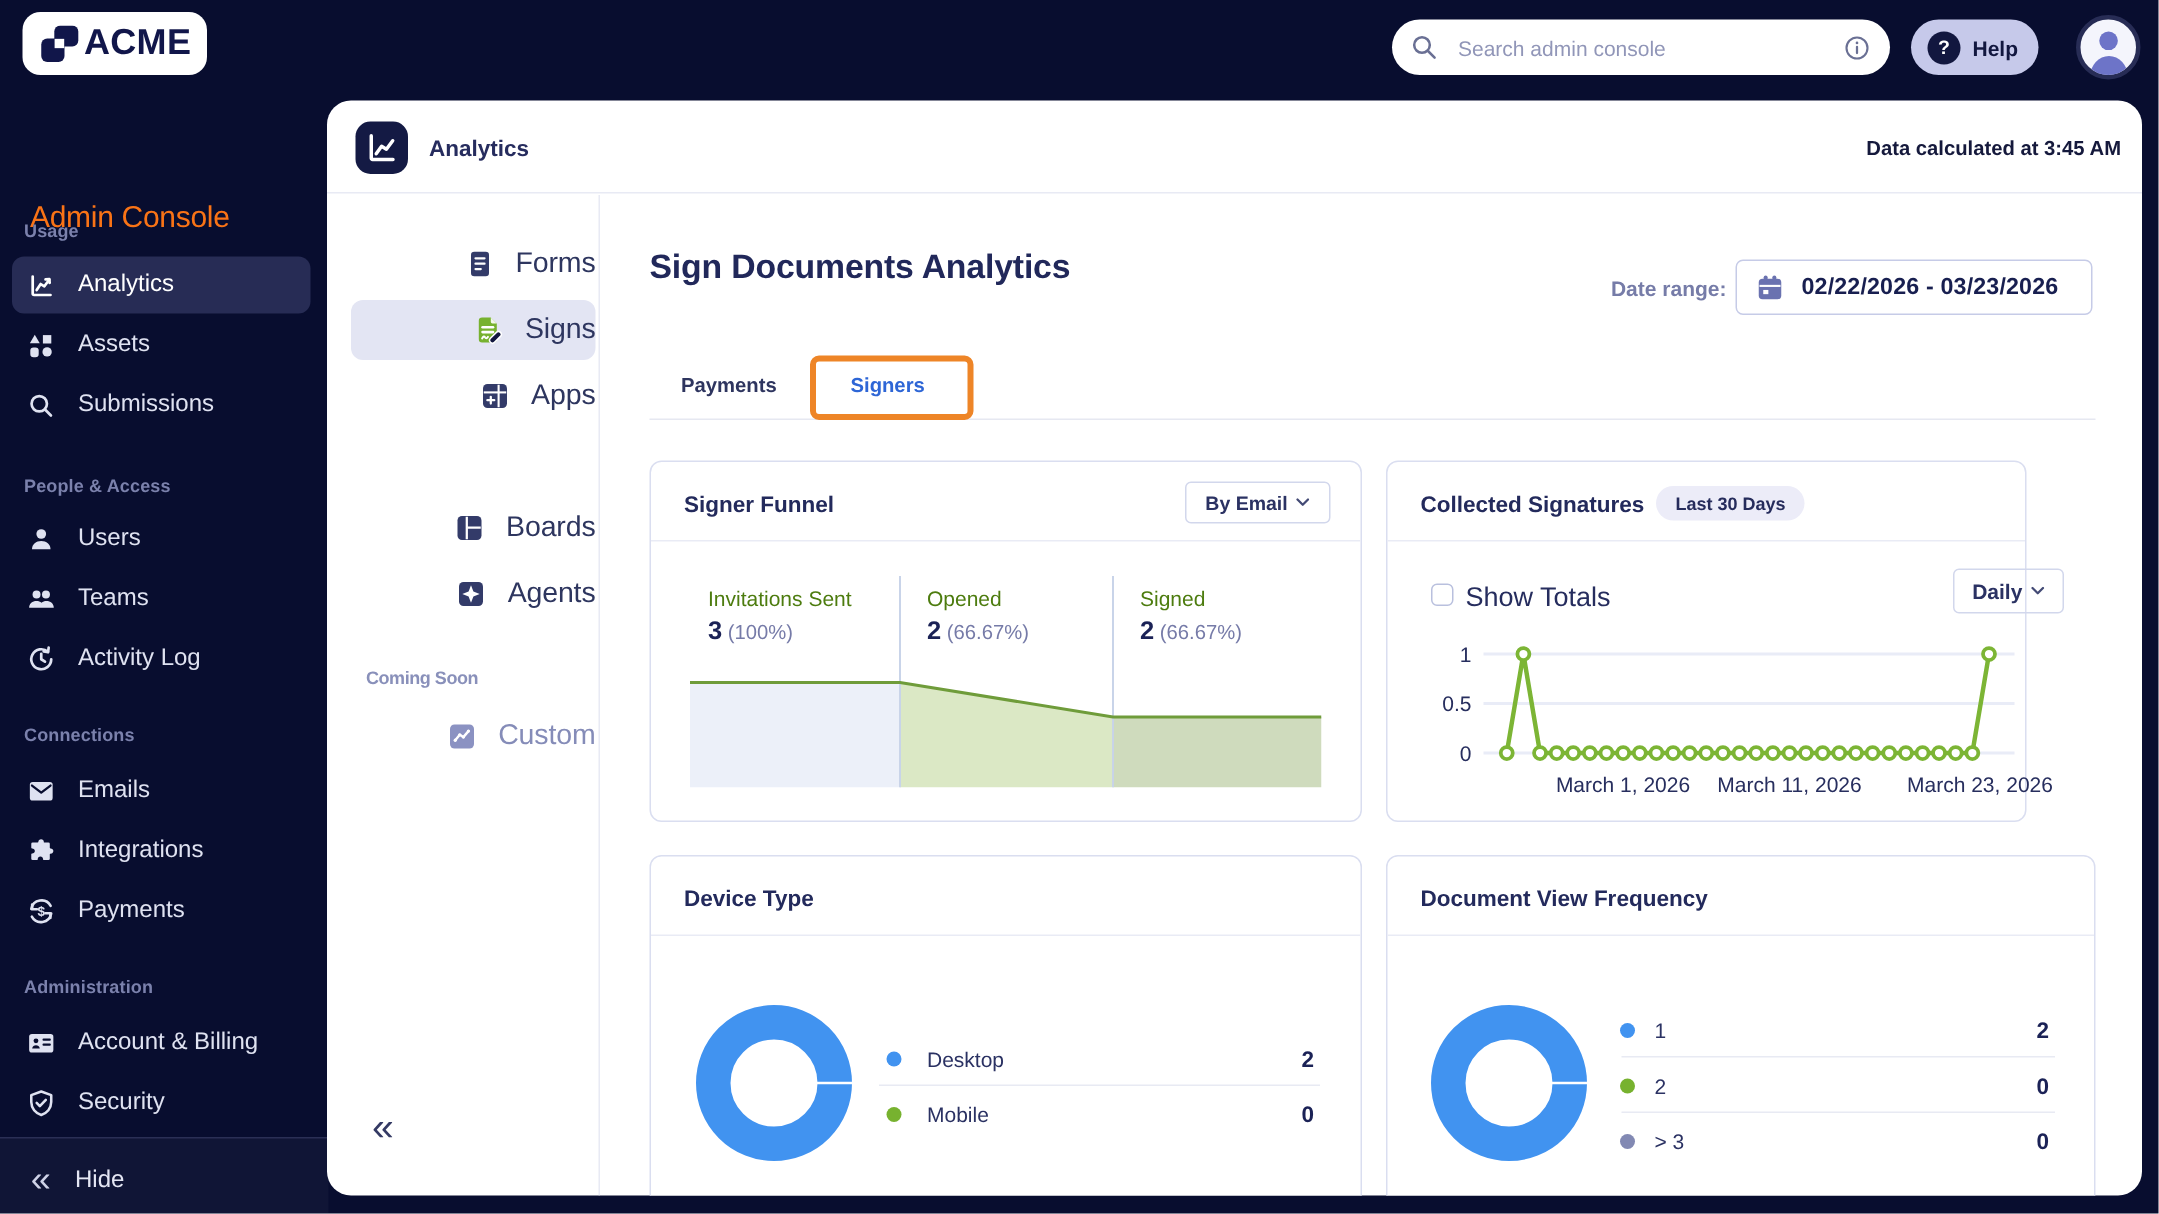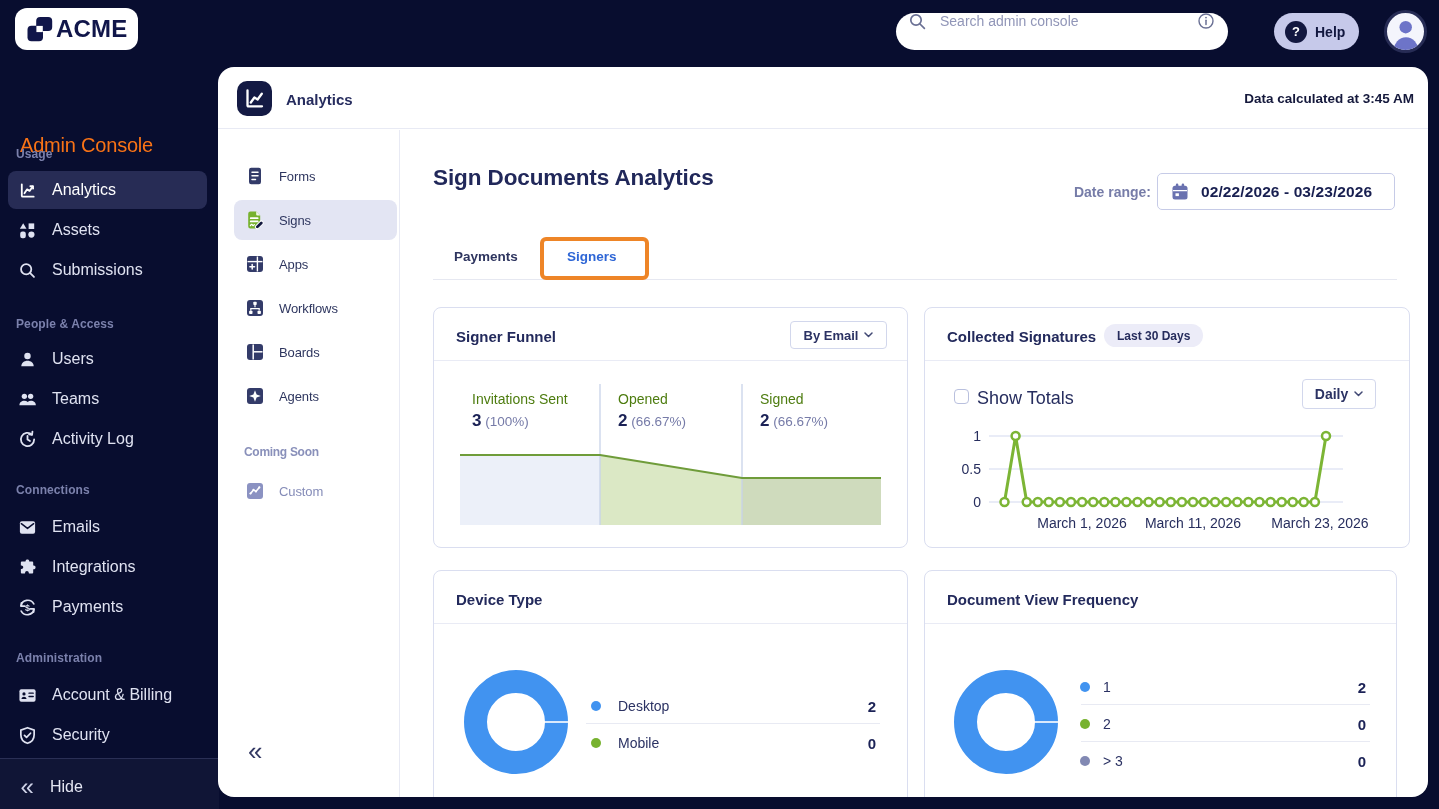--- a/index.html
+++ b/index.html
@@ -4,21 +4,21 @@
 <style>
 * { margin:0; padding:0; box-sizing:border-box; }
 html,body { width:1439px; height:809px; overflow:hidden; }
 body { background:#080d2f; font-family:"Liberation Sans", sans-serif; position:relative; }
 .abs { position:absolute; }
 
 
 .logo { left:14.5px; top:8px; width:123.5px; height:42px; background:#fff; border-radius:12px; display:flex; align-items:center; }
 .logo svg { margin-left:11px; }
 .logo .word { font-size:24px; font-weight:800; color:#11164a; letter-spacing:0.2px; margin-left:3px; }
-.search { left:896px; top:13px; width:332px; height:37px; background:#fff; border-radius:18.5px; display:flex; align-items:flex-start; }
+.search { left:928px; top:13px; width:332px; height:37px; background:#fff; border-radius:18.5px; display:flex; align-items:center; }
 .search .ph { color:#9196b8; font-size:14px; margin-left:14px; flex:1; }
 .help { left:1274px; top:13px; width:85px; height:37px; background:#c6c9ea; border-radius:18.5px; display:flex; align-items:center; }
 .help .q { width:22px; height:22px; border-radius:50%; background:#12173f; color:#fff; font-size:13px; font-weight:700; display:flex; align-items:center; justify-content:center; margin-left:11px; }
 .help .t { font-size:14px; font-weight:700; color:#12173f; margin-left:8px; }
 .avatar { left:1384px; top:10px; width:43px; height:43px; border-radius:50%; background:#f4f5fc; border:3px solid #272c55; overflow:hidden; }
 
 
 .side-title { left:20px; top:98px; font-size:20px; color:#f97316; letter-spacing:-0.2px;margin-top:36px; }
 .slabel { left:16px; font-size:12px; font-weight:700; color:#7b81ac; letter-spacing:0.1px; }
 .srow { left:8px; width:199px; height:38px; border-radius:8px; display:flex; align-items:center; color:#dfe2f1; font-size:16px; }
@@ -29,21 +29,21 @@
 .sfoot .chev { position:absolute; left:14.5px; top:13.5px; font-size:24px; color:#cfd3e8; }
 .sfoot .t { position:absolute; left:50px; top:19px; font-size:16px; }
 
 
 .panel { left:218px; top:67px; width:1210px; height:730px; background:#fff; border-radius:16px; overflow:hidden; }
 .phead { left:0; top:0; width:100%; height:62px; border-bottom:1px solid #e8eaf4; }
 .phead .ic { position:absolute; left:19px; top:14px; width:35px; height:35px; border-radius:10px; background:#141a44; }
 .phead .name { position:absolute; left:68px; top:24px; font-size:15px; font-weight:700; color:#262c5e; }
 .phead .right { position:absolute; right:14px; top:24px; font-size:13.5px; font-weight:700; color:#15193c; }
 .inav { left:0; top:63px; width:182px; height:667px; border-right:1px solid #e8eaf4; }
-.irow { position:absolute; left:16px; width:163px; height:40px; border-radius:8px; display:flex; align-items:center; color:#2e365f; font-size:13px; letter-spacing:-0.1px; }
+.irow { position:absolute; left:16px; width:163px; height:40px; border-radius:8px; display:flex; align-items:center; color:#2e365f; font-size:19px; letter-spacing:-0.1px;justify-content:flex-end; }
 .irow.active { background:#e3e5f3; }
 .irow svg { margin-left:11px; }
 .irow .t { margin-left:14px; }
 .irow.dim { color:#858cb8; }
 .ilabel { position:absolute; left:26px; top:315px; font-size:12px; font-weight:700; color:#8990ba; letter-spacing:-0.3px; }
 .icollapse { position:absolute; left:30px; top:606px; font-size:26px; color:#343a64; }
 
 
 .h1 { left:215px; top:98px; font-size:22.5px; font-weight:700; color:#21285a; letter-spacing:-0.1px; }
 .sub { left:216px; top:135px; font-size:14px; color:#6a719f; }
@@ -53,21 +53,21 @@
 .dr-btn .t { margin-left:11px; font-size:15.5px; font-weight:700; color:#181f50; letter-spacing:0.1px; }
 .tab1 { left:236px; top:182px; font-size:13.5px; font-weight:700; color:#2e355f; }
 .tab2 { left:349px; top:182px; font-size:13.5px; font-weight:700; color:#2e66d6; }
 .obox { left:322px; top:170px; width:109px; height:43px; border:4px solid #ee8527; border-radius:6px; }
 .tabline { left:215px; top:212px; width:964px; height:1px; background:#e6e8f1; }
 
 .card { background:#fff; border:1px solid #dadef0; border-radius:8px; }
 .card .chead { position:absolute; left:0; top:0; width:100%; height:53px; border-bottom:1px solid #e9ebf5; }
 .card .ctitle { position:absolute; left:22px; top:20px; font-size:15px; font-weight:700; color:#232a5c; }
 #card1 { left:215px; top:240px; width:475px; height:241px; }
-#card2 { left:706px; top:240px; width:486px; height:241px; }
+#card2 { left:706px; top:240px; width:427px; height:241px; }
 #card3 { left:215px; top:503px; width:475px; height:241px; }
 #card4 { left:706px; top:503px; width:473px; height:241px; }
 
 .fl { position:absolute; font-size:14px; color:#4d7c0f; }
 .fv { position:absolute; font-size:13.5px; color:#767ba8; }
 .fv b { font-size:17px; font-weight:800; color:#1b2256; }
 .byemail { position:absolute; left:356px; top:13px; width:97px; height:28px; border:1px solid #d2d7ec; border-radius:4px; display:flex; align-items:center; justify-content:center; font-size:13px; font-weight:700; color:#2b3263; }
 .pill { position:absolute; left:179px; top:16px; height:23px; padding:0 13px; background:#ececf8; border-radius:11.5px; font-size:12px; font-weight:700; color:#262c5c; display:flex; align-items:center; }
 .cbx { position:absolute; left:29px; top:81px; width:15px; height:15px; border:1.5px solid #b9c0de; border-radius:4px; }
 .cbl { position:absolute; left:52px; top:80px; font-size:18px; color:#262d5e; }
@@ -254,30 +254,20 @@
     <div class="irow active" style="top:70px">
         <svg width="20" height="20" viewBox="0 0 20 20">
           <path d="M3.2 3.8A2.2 2.2 0 0 1 5.4 1.6h5.8l4 4v10.6a2.2 2.2 0 0 1-2.2 2.2H5.4a2.2 2.2 0 0 1-2.2-2.2z" fill="#77b22f"></path>
           <path d="M11.2 1.6l4 4h-2.9a1.1 1.1 0 0 1-1.1-1.1z" fill="#fff" opacity="0.9"></path>
           <line x1="5.7" y1="8.2" x2="12.7" y2="8.2" stroke="#fff" stroke-width="1.7" stroke-linecap="round"></line>
           <line x1="5.7" y1="11.4" x2="12.7" y2="11.4" stroke="#fff" stroke-width="1.7" stroke-linecap="round"></line>
           <path d="M5.4 15.6c.8-1.4 1.6-1.7 2-.7.4.9 1.1.8 1.9-.3" fill="none" stroke="#fff" stroke-width="1.3" stroke-linecap="round"></path>
           <rect x="9.6" y="13" width="9.4" height="3.8" rx="1.9" transform="rotate(-45 14.3 14.9)" fill="#12173f" stroke="#fff" stroke-width="1"></rect>
         </svg>
         <span class="t">Signs</span>
-      </div>
-    <div class="irow" style="top:158px">
-        <svg width="20" height="20" viewBox="0 0 20 20">
-          <rect x="2" y="2" width="16" height="16" rx="3" fill="#333b69"></rect>
-          <rect x="8.3" y="3.8" width="3.4" height="3.2" rx="0.8" fill="#fff"></rect>
-          <path d="M10 7v2.2M5.8 12.6v-1.9h8.4v1.9M5.8 10.7v2" fill="none" stroke="#fff" stroke-width="1.2"></path>
-          <rect x="4.1" y="12.8" width="3.4" height="3.2" rx="0.8" fill="#fff"></rect>
-          <rect x="12.5" y="12.8" width="3.4" height="3.2" rx="0.8" fill="#fff"></rect>
-        </svg>
-        <span class="t">Workflows</span>
       </div>
     <div class="irow" style="top:202px">
         <svg width="20" height="20" viewBox="0 0 20 20">
           <rect x="2" y="2" width="16" height="16" rx="3" fill="#333b69"></rect>
           <line x1="8.2" y1="2.5" x2="8.2" y2="17.5" stroke="#fff" stroke-width="1.5"></line>
           <line x1="8.5" y1="9.8" x2="17.5" y2="9.8" stroke="#fff" stroke-width="1.5"></line>
         </svg>
         <span class="t">Boards</span>
       </div>
     <div class="irow" style="top:246px">

